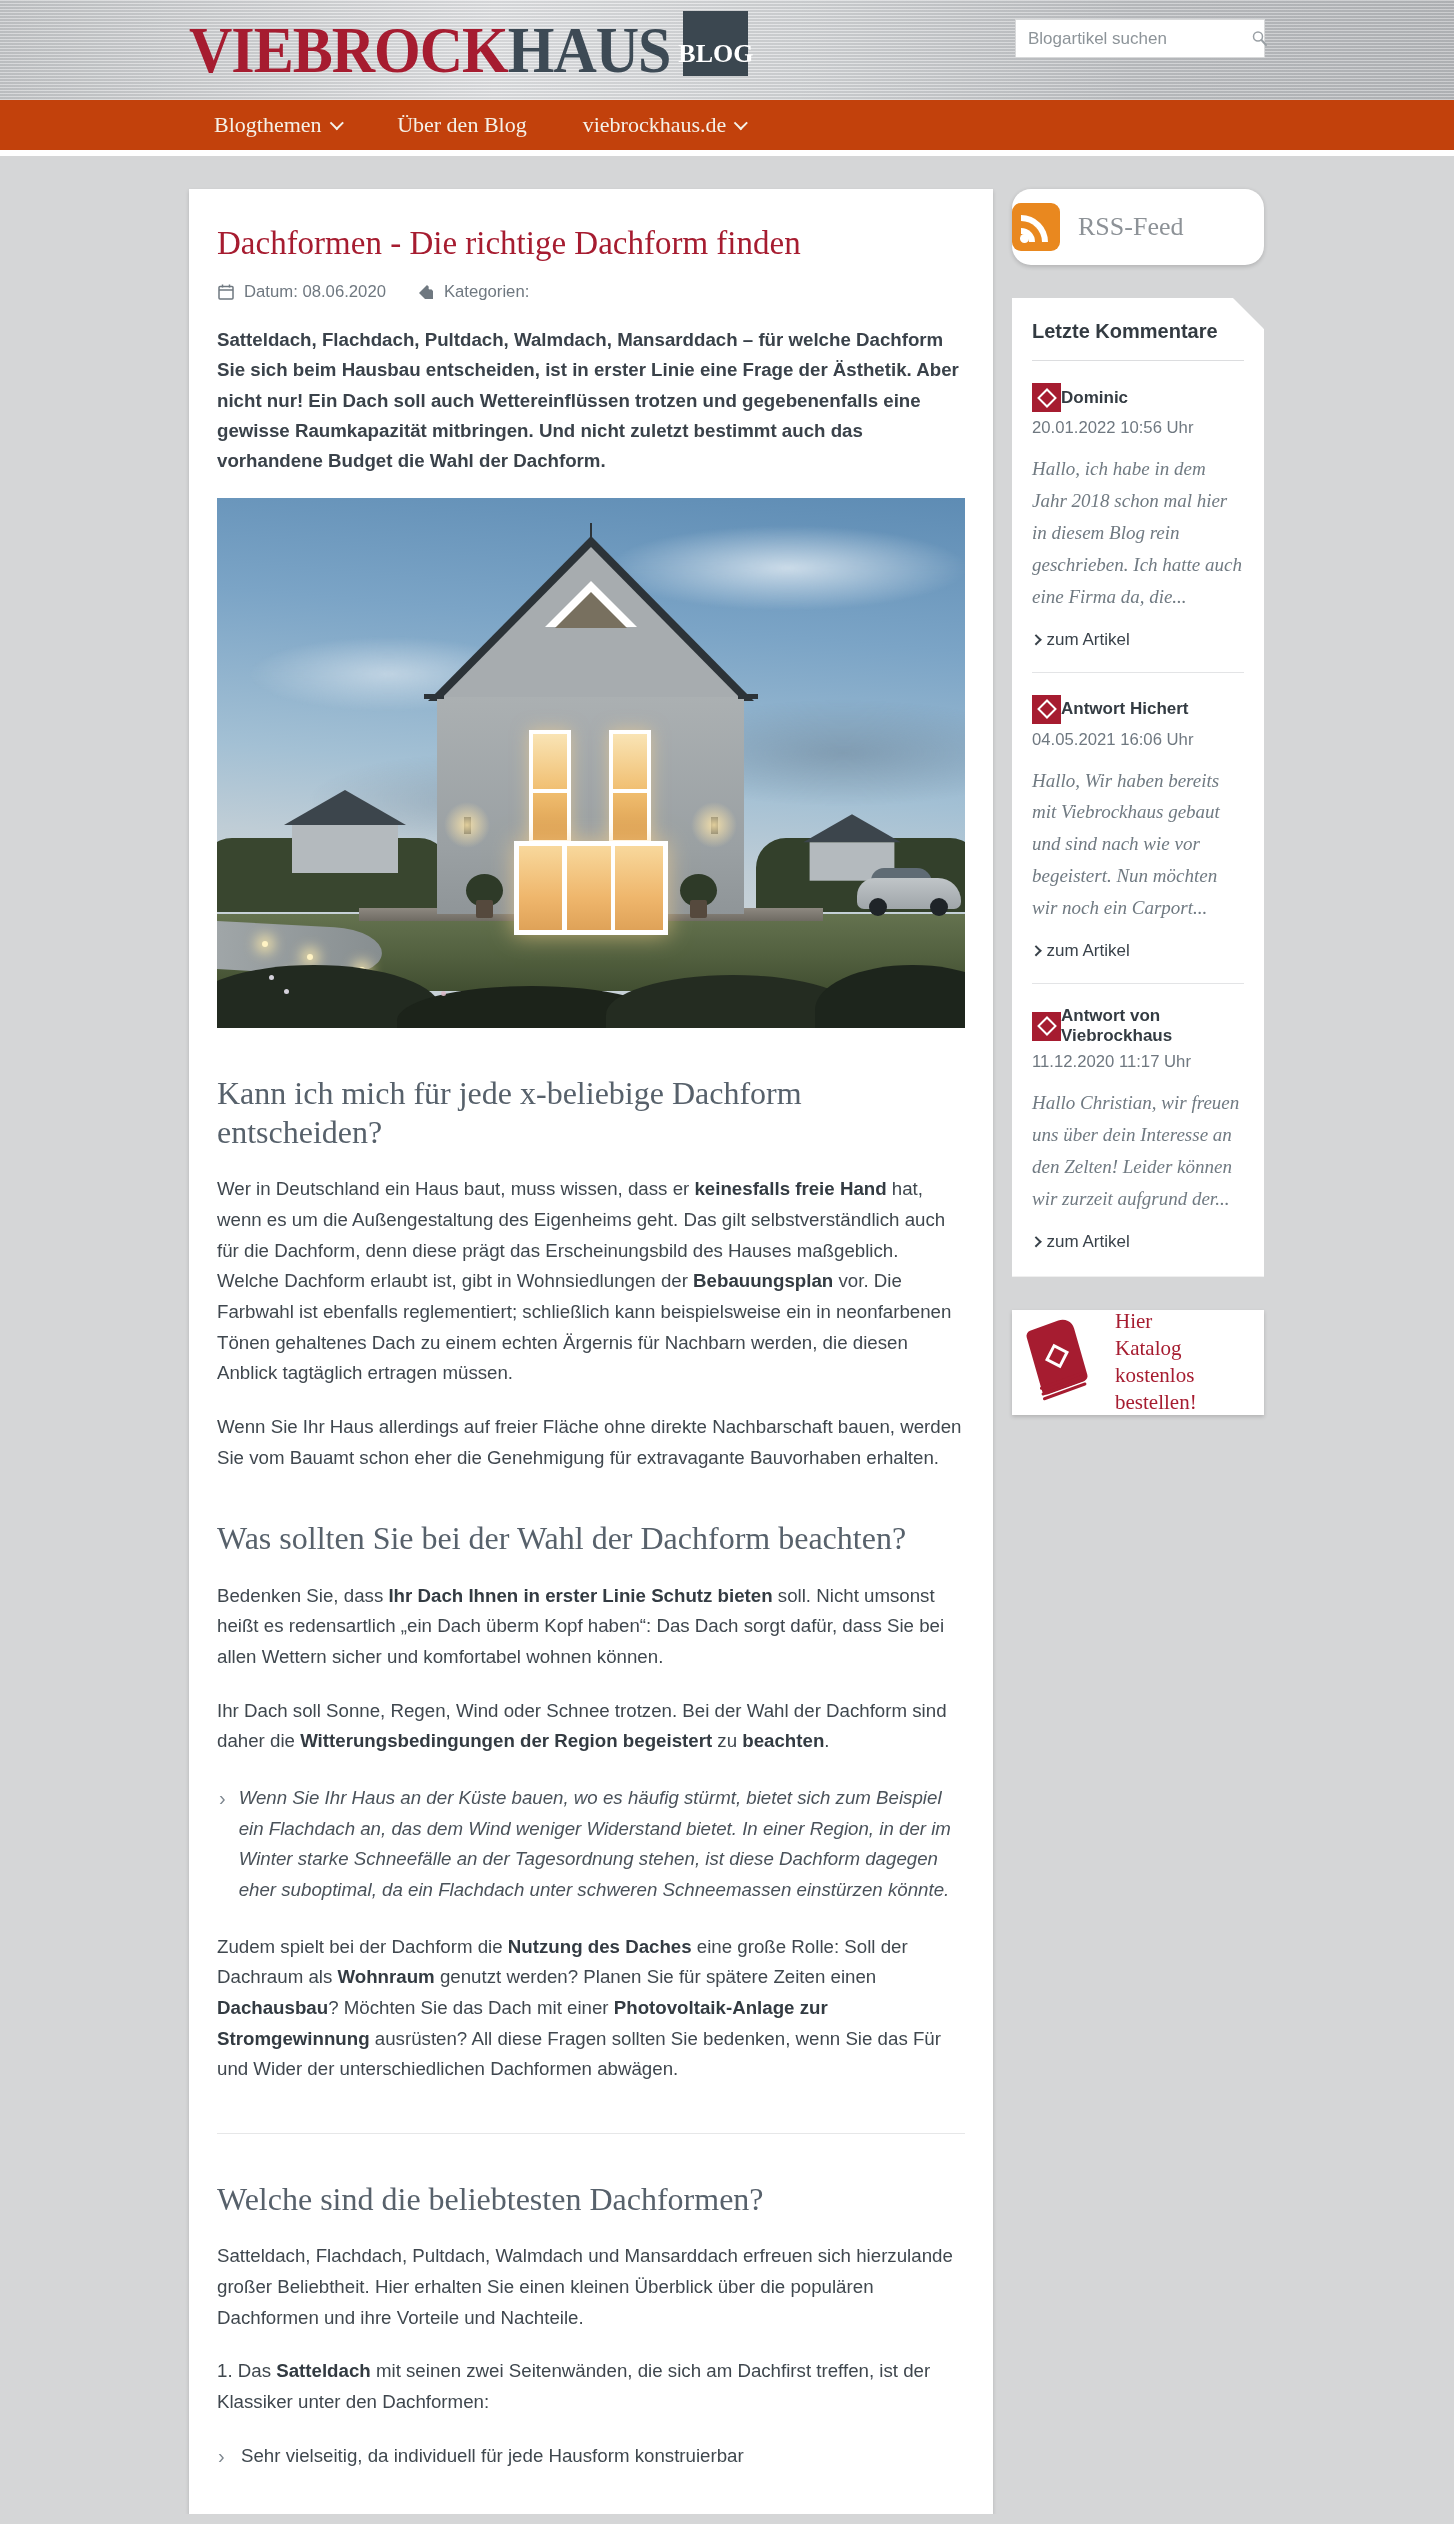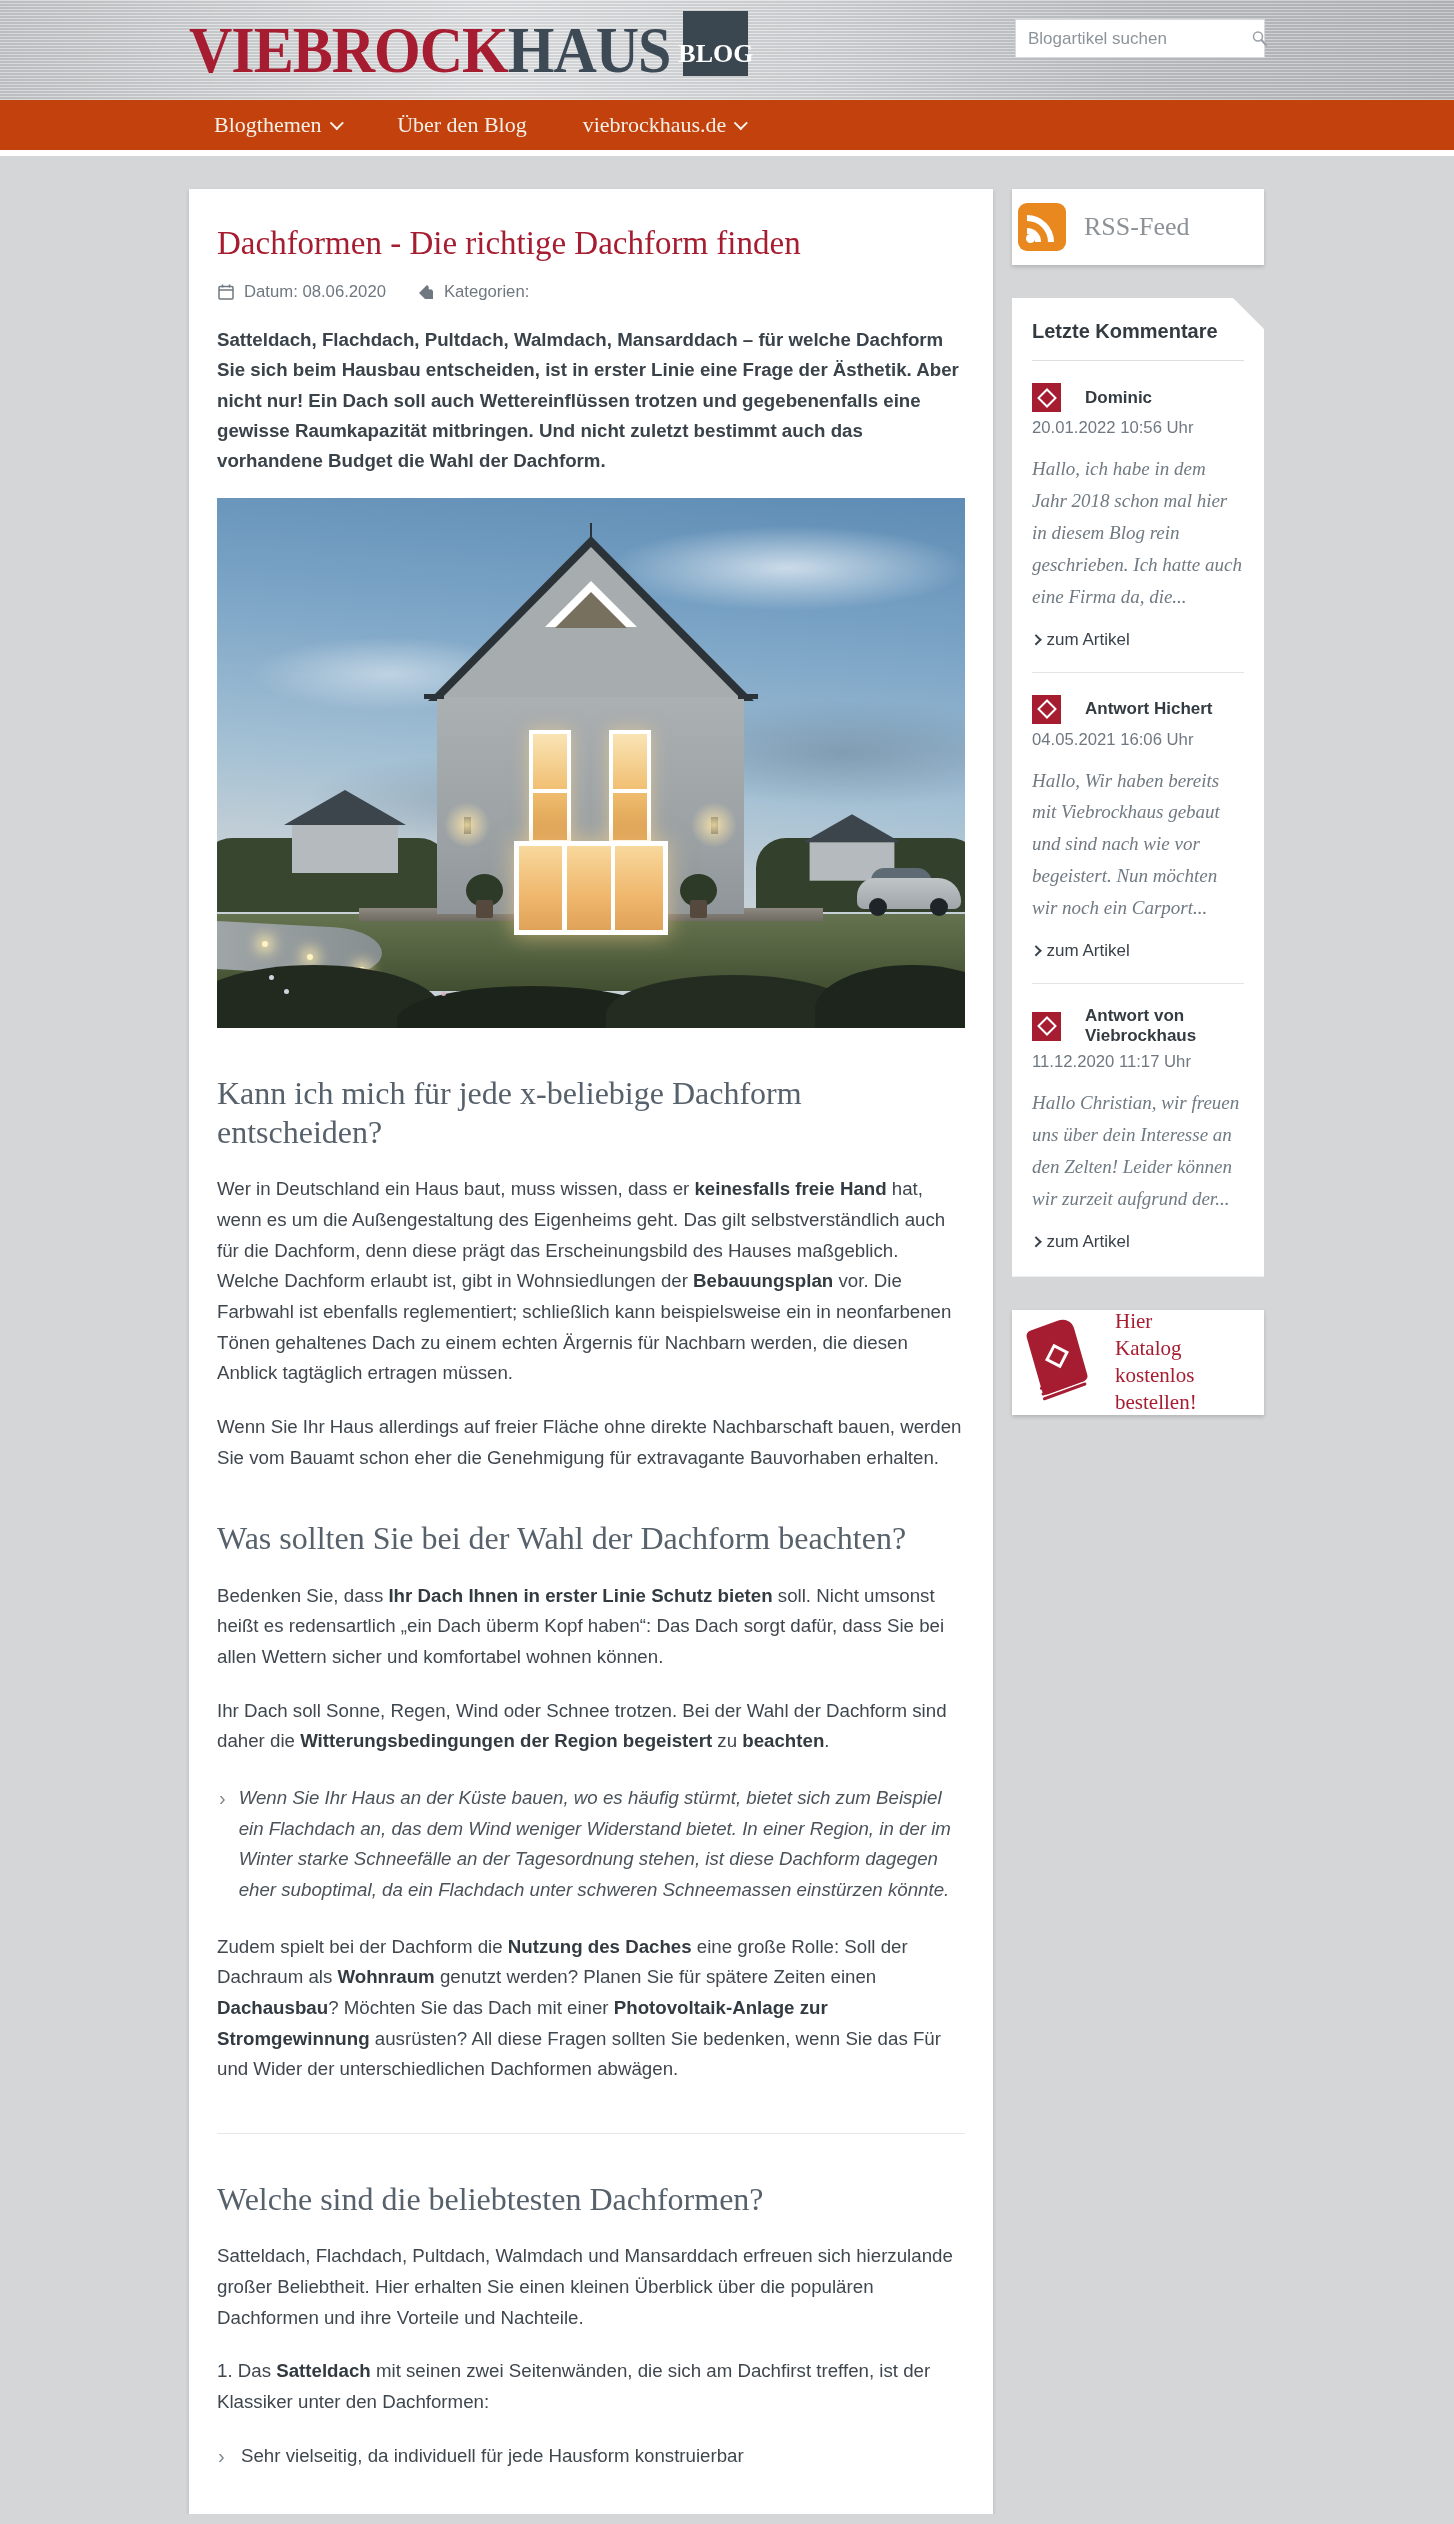--- a/index.html
+++ b/index.html
@@ -103,38 +103,38 @@
   }
   .quote{
     display:flex;gap:13px;margin:26px 0;font-style:italic;color:#4a525a;
     font-size:18.7px;line-height:1.64;padding-left:2px;
   }
   .quote .q-chev{color:#7f8890;font-style:normal;font-size:20px;line-height:1.5;}
   .soft-divider{border:none;border-top:1px solid #e6e7e8;margin:48px 0 10px;}
   
   .sidebar{width:252px;display:flex;flex-direction:column;}
   .rss-card{
-    display:flex;align-items:center;gap:18px;padding:13px 6px;box-sizing:border-box;width:252px;height:76px;cursor:pointer;
+    display:flex;align-items:center;gap:18px;padding:13px 0;box-sizing:border-box;width:252px;height:76px;cursor:pointer;border-radius:19px;
   }
   .rss-icon{
     position:relative;width:48px;height:48px;border-radius:9px;background:#e9881f;flex:0 0 auto;
   }
   .rss-dot{position:absolute;left:8px;bottom:8px;width:9px;height:9px;border-radius:50%;background:#fff;}
   .rss-a1{position:absolute;left:9px;bottom:9px;width:14px;height:14px;border:solid #fff;border-width:6.6px 6.6px 0 0;border-radius:0 100% 0 0;box-sizing:border-box;}
   .rss-a2{position:absolute;left:9px;bottom:9px;width:27px;height:27px;border:solid #fff;border-width:6.6px 6.6px 0 0;border-radius:0 100% 0 0;box-sizing:border-box;}
   .rss-label{font-family:"Liberation Serif", serif;font-size:26px;color:#8d9297;}
   .comments-side-card{
     margin-top:33px;padding:22px 20px 20px;box-sizing:border-box;width:252px;
     clip-path:polygon(0 0, calc(100% - 31px) 0, 100% 31px, 100% 100%, 0 100%);
   }
   .side-title{font-size:20px;font-weight:bold;color:#333b42;margin:0 0 17px;}
   .side-rule{border:none;border-top:1px solid #dcdddf;margin:0 0 22px;}
   .comment{margin-bottom:5px;}
   .comment + hr.c-sep{border:none;border-top:1px solid #e3e4e6;margin:22px 0;}
-  .c-author{font-size:17px;font-weight:bold;color:#333b42;display:flex;align-items:center;gap:24px;}
+  .c-author{font-size:17px;font-weight:bold;color:#333b42;display:flex;align-items:center;gap:0;}
   .vb-mark{width:29px;height:29px;background:#a61c30;display:inline-flex;align-items:center;justify-content:center;flex:0 0 auto;}
   .vb-d{width:10px;height:10px;border:2.5px solid #ffffff;transform:rotate(45deg);}
   .c-date{font-size:16.7px;color:#6f7880;margin-top:6px;}
   .c-excerpt{
     font-family:"Liberation Serif", serif;font-style:italic;
     font-size:19px;line-height:1.68;color:#707a82;margin-top:15px;
   }
   .c-link{display:flex;align-items:center;gap:7px;margin-top:17px;color:#39424a;font-size:17px;text-decoration:none;cursor:pointer;}
   .lnk-chev{display:inline-block;width:5.6px;height:5.6px;border-right:2px solid #39424a;border-bottom:2px solid #39424a;transform:rotate(-45deg);}
   .catalog-card{

